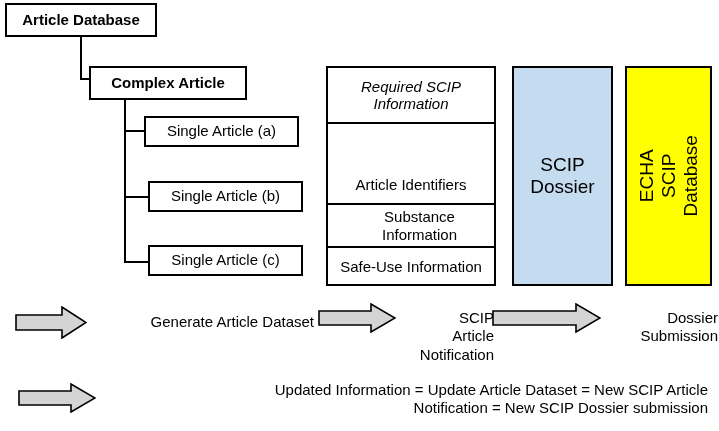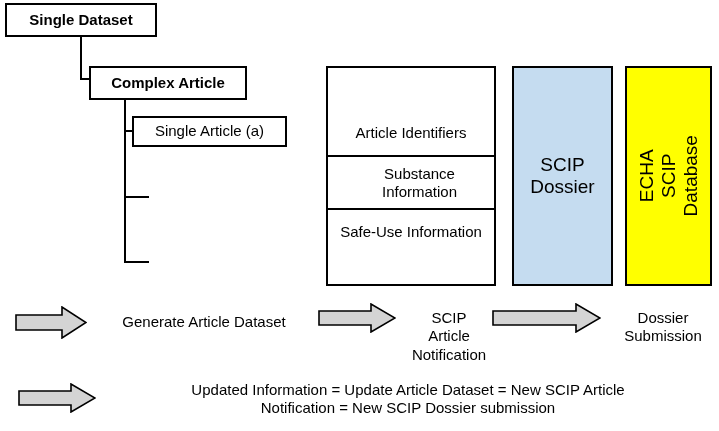--- a/index.html
+++ b/index.html
@@ -92,50 +92,58 @@
   .arrow {
     position: absolute;
   }
   .arrow svg { display: block; }
   
   .caption {
     position: absolute;
     font-size: 15px;
     line-height: 1.22;
     white-space: pre-line;
-    text-align: center;
+    text-align: right;
   }
 </style>
 </head>
 <body>
 
 <div id="diagram">
 
   <div class="box box-root" style="left:5px; top:3px; width:152px; height:34px;">
-    <span>Single Dataset</span>
+    <span>Article Database</span>
   </div>
 
   <div class="line line-v" style="left:80px; top:37px; height:43px;"></div>
   <div class="line line-h" style="left:80px; top:78px; width:11px;"></div>
 
   <div class="box box-branch" style="left:89px; top:66px; width:158px; height:34px;">
     <span>Complex Article</span>
   </div>
 
   <div class="line line-v" style="left:124px; top:99px; height:164px;"></div>
 
   <div class="line line-h" style="left:124px; top:130px; width:25px;"></div>
   <div class="line line-h" style="left:124px; top:196px; width:25px;"></div>
   <div class="line line-h" style="left:124px; top:261px; width:25px;"></div>
 
-  <div class="box box-leaf" style="left:132px; top:116px; width:155px; height:31px;">
+  <div class="box box-leaf" style="left:144px; top:116px; width:155px; height:31px;">
     <span>Single Article (a)</span>
+  </div>
+  <div class="box box-leaf" style="left:148px; top:181px; width:155px; height:31px;">
+    <span>Single Article (b)</span>
+  </div>
+  <div class="box box-leaf" style="left:148px; top:245px; width:155px; height:31px;">
+    <span>Single Article (c)</span>
   </div>
 
   <div class="info-table" style="left:326px; top:66px; width:170px; height:220px;">
+    <div class="info-row italic" style="height:69px;">Required SCIP
+Information</div>
     <div class="info-row" style="height:47px;margin-top:42px;">Article Identifiers</div>
     <div class="info-row" style="height:53px;padding-left:23px;">Substance
 Information</div>
     <div class="info-row" style="height:44px;">Safe-Use
 Information</div>
   </div>
 
   <div class="block" style="left:512px; top:66px; width:101px; height:220px; background:#c5dcf0; white-space:pre-line;">SCIP
 Dossier</div>
 

